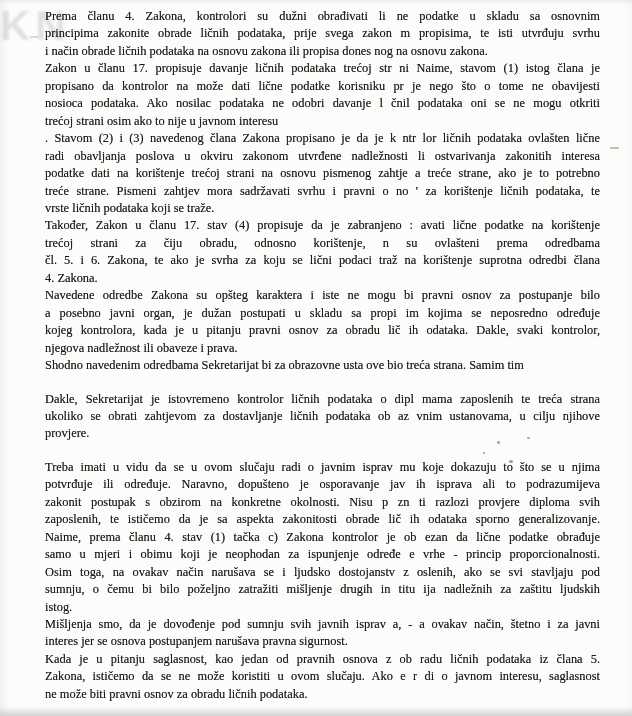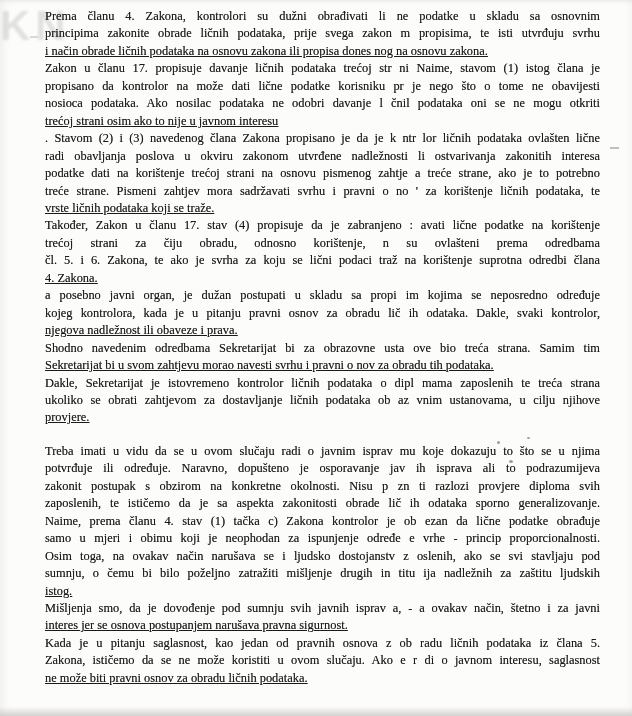--- a/index.html
+++ b/index.html
@@ -38,21 +38,21 @@
     text-shadow: 0 0 0.6px rgba(25,22,20,0.55);
   }
 
   .paragraph { margin: 0; }
 
   .line {
     text-align: justify;
     text-align-last: justify;
     min-height: 17.45px;
   }
-  .paragraph > .line:last-child { text-align-last: left; text-decoration: underline; }
+  .paragraph > .line:last-child { text-align-last: left; }
 
   
   .speck { position: absolute; background: #6d6a66; border-radius: 50%; opacity: 0.65; }
   .speck-a { left: 497px; top: 441px; width: 3px; height: 3px; }
   .speck-b { left: 483px; top: 452px; width: 2px; height: 2px; }
   .speck-c { left: 509px; top: 460px; width: 4px; height: 3px; }
   .speck-d { left: 527px; top: 437px; width: 3px; height: 2px; }
   .dash { position: absolute; background: #a9a6a2; opacity: 0.7; }
   .dash-right { left: 610px; top: 147px; width: 9px; height: 2px; }
   .dash-left { left: 30px; top: 36px; width: 8px; height: 2px; opacity: 0.4; }
@@ -92,29 +92,29 @@
         <div class="line">treće strane. Pismeni zahtjev mora sadržavati svrhu i pravni o no ' za korištenje ličnih podataka, te</div>
         <div class="line">vrste ličnih podataka koji se traže.</div>
       </div>
       <div class="paragraph">
         <div class="line">Također, Zakon u članu 17. stav (4) propisuje da je zabranjeno : avati lične podatke na korištenje</div>
         <div class="line">trećoj strani za čiju obradu, odnosno korištenje, n su ovlašteni prema odredbama</div>
         <div class="line">čl. 5. i 6. Zakona, te ako je svrha za koju se lični podaci traž na korištenje suprotna odredbi člana</div>
         <div class="line">4. Zakona.</div>
       </div>
       <div class="paragraph">
+        <div class="line">Navedene odredbe Zakona su opšteg karaktera i iste ne mogu bi pravni osnov za postupanje bilo</div>
         <div class="line">a posebno javni organ, je dužan postupati u skladu sa propi im kojima se neposredno određuje</div>
         <div class="line">kojeg kontrolora, kada je u pitanju pravni osnov za obradu lič ih odataka. Dakle, svaki kontrolor,</div>
         <div class="line">njegova nadležnost ili obaveze i prava.</div>
       </div>
       <div class="paragraph">
         <div class="line">Shodno navedenim odredbama Sekretarijat bi za obrazovne usta ove bio treća strana. Samim tim</div>
-        <div class="line">Sekretarijat bi u svom zahtjevu morao navesti svrhu i pravni o nov za obradu tih podataka.</div>
       </div>
-      <div class="paragraph" style="margin-top: 0;">
+      <div class="paragraph" style="margin-top: 16px;">
         <div class="line">Dakle, Sekretarijat je istovremeno kontrolor ličnih podataka o dipl mama zaposlenih te treća strana</div>
         <div class="line">ukoliko se obrati zahtjevom za dostavljanje ličnih podataka ob az vnim ustanovama, u cilju njihove</div>
         <div class="line">provjere.</div>
       </div>
       <div class="paragraph" style="margin-top: 16px;">
         <div class="line">Treba imati u vidu da se u ovom slučaju radi o javnim isprav mu koje dokazuju to što se u njima</div>
         <div class="line">potvrđuje ili određuje. Naravno, dopušteno je osporavanje jav ih isprava ali to podrazumijeva</div>
         <div class="line">zakonit postupak s obzirom na konkretne okolnosti. Nisu p zn ti razlozi provjere diploma svih</div>
         <div class="line">zaposlenih, te ističemo da je sa aspekta zakonitosti obrade lič ih odataka sporno generalizovanje.</div>
         <div class="line">Naime, prema članu 4. stav (1) tačka c) Zakona kontrolor je ob ezan da lične podatke obrađuje</div>

